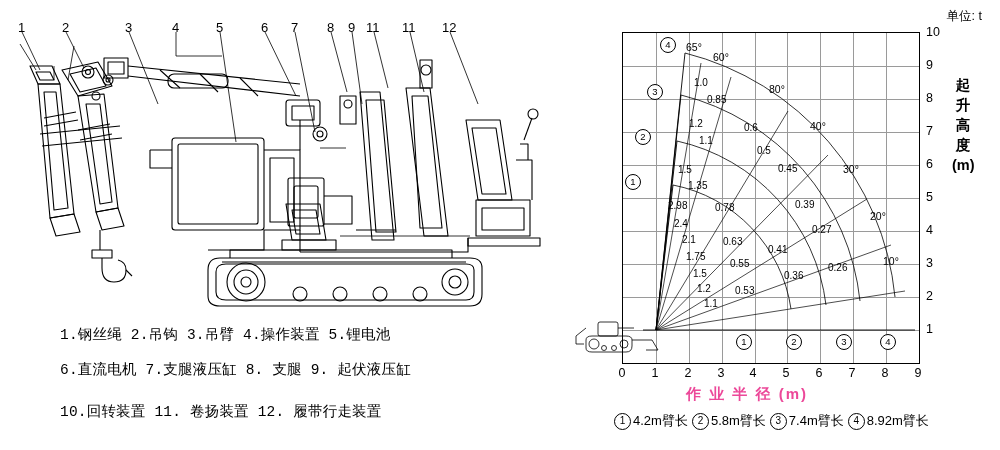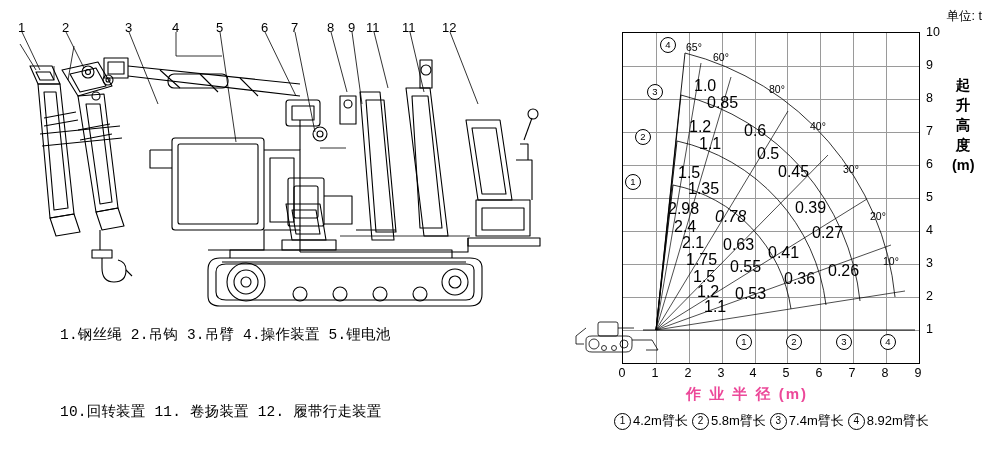--- a/index.html
+++ b/index.html
@@ -17,21 +17,21 @@
   
   .right-panel{position:absolute;left:590px;top:0;width:410px;height:450px;}
   .unit-label{position:absolute;right:18px;top:8px;font-size:12.5px;color:#000;}
   .chart-box{position:absolute;left:32px;top:32px;width:296px;height:330px;border:1.6px solid #000;}
   .vline{position:absolute;top:0;bottom:0;width:1px;background:#9a9a9a;}
   .hline{position:absolute;left:0;right:0;height:1px;background:#9a9a9a;}
   .xtick{position:absolute;font-size:12.5px;color:#000;text-align:center;width:18px;}
   .ytick{position:absolute;font-size:12.5px;color:#000;text-align:left;width:18px;}
   .xaxis-title{position:absolute;font-size:15px;font-weight:bold;color:#ec4899;letter-spacing:2px;}
   .yaxis-title{position:absolute;font-size:14.5px;font-weight:bold;color:#000;text-align:center;line-height:20px;width:22px;}
-  .cap-val{position:absolute;font-size:16px;color:#000;white-space:nowrap;}
+  .cap-val{position:absolute;font-size:10px;color:#000;white-space:nowrap;}
   .ang-val{position:absolute;font-size:10.5px;color:#000;white-space:nowrap;}
   .circ{position:absolute;width:14px;height:14px;border:1px solid #000;border-radius:50%;font-size:9.5px;line-height:13px;text-align:center;color:#000;background:#fff;}
   .legend-bottom{position:absolute;left:24px;top:412px;font-size:13px;color:#000;display:flex;align-items:center;gap:4px;white-space:nowrap;}
   .lb-item{display:flex;align-items:center;gap:2px;}
   .circ-inline{display:inline-block;width:15px;height:15px;border:1px solid #000;border-radius:50%;font-size:10px;line-height:14px;text-align:center;}
   svg{display:block;}
 </style>
 </head>
 <body>
 
@@ -164,20 +164,21 @@
     <div class="callout-num" style="left:216px;top:20px;">5</div>
     <div class="callout-num" style="left:261px;top:20px;">6</div>
     <div class="callout-num" style="left:291px;top:20px;">7</div>
     <div class="callout-num" style="left:327px;top:20px;">8</div>
     <div class="callout-num" style="left:348px;top:20px;">9</div>
     <div class="callout-num" style="left:366px;top:20px;">11</div>
     <div class="callout-num" style="left:402px;top:20px;">11</div>
     <div class="callout-num" style="left:442px;top:20px;">12</div>
 
     <div class="legend l1">1.钢丝绳 2.吊钩 3.吊臂 4.操作装置 5.锂电池</div>
+    <div class="legend l2">6.直流电机 7.支腿液压缸  8. 支腿  9. 起伏液压缸</div>
     <div class="legend l3">10.回转装置  11. 卷扬装置  12. 履带行走装置</div>
   </div>
 
   <div class="right-panel">
 
     <div class="unit-label">单位: t</div>
 
     <div class="chart-box">
 
       <div class="vline" style="left:32.9px;"></div>
@@ -253,21 +254,21 @@
     <div class="cap-val" style="left:117px;top:94px;">0.85</div>
     <div class="cap-val" style="left:99px;top:118px;">1.2</div>
     <div class="cap-val" style="left:109px;top:135px;">1.1</div>
     <div class="cap-val" style="left:154px;top:122px;">0.6</div>
     <div class="cap-val" style="left:167px;top:145px;">0.5</div>
     <div class="cap-val" style="left:88px;top:164px;">1.5</div>
     <div class="cap-val" style="left:98px;top:180px;">1.35</div>
     <div class="cap-val" style="left:188px;top:163px;">0.45</div>
     <div class="cap-val" style="left:205px;top:199px;">0.39</div>
     <div class="cap-val" style="left:78px;top:200px;">2.98</div>
-    <div class="cap-val" style="left:125px;top:208px;font-style:italic;">0.78</div>
+    <div class="cap-val" style="left:125px;top:202px;">0.78</div>
     <div class="cap-val" style="left:222px;top:224px;">0.27</div>
     <div class="cap-val" style="left:84px;top:218px;">2.4</div>
     <div class="cap-val" style="left:92px;top:234px;">2.1</div>
     <div class="cap-val" style="left:133px;top:236px;">0.63</div>
     <div class="cap-val" style="left:178px;top:244px;">0.41</div>
     <div class="cap-val" style="left:96px;top:251px;">1.75</div>
     <div class="cap-val" style="left:140px;top:258px;">0.55</div>
     <div class="cap-val" style="left:238px;top:262px;">0.26</div>
     <div class="cap-val" style="left:103px;top:268px;">1.5</div>
     <div class="cap-val" style="left:194px;top:270px;">0.36</div>

